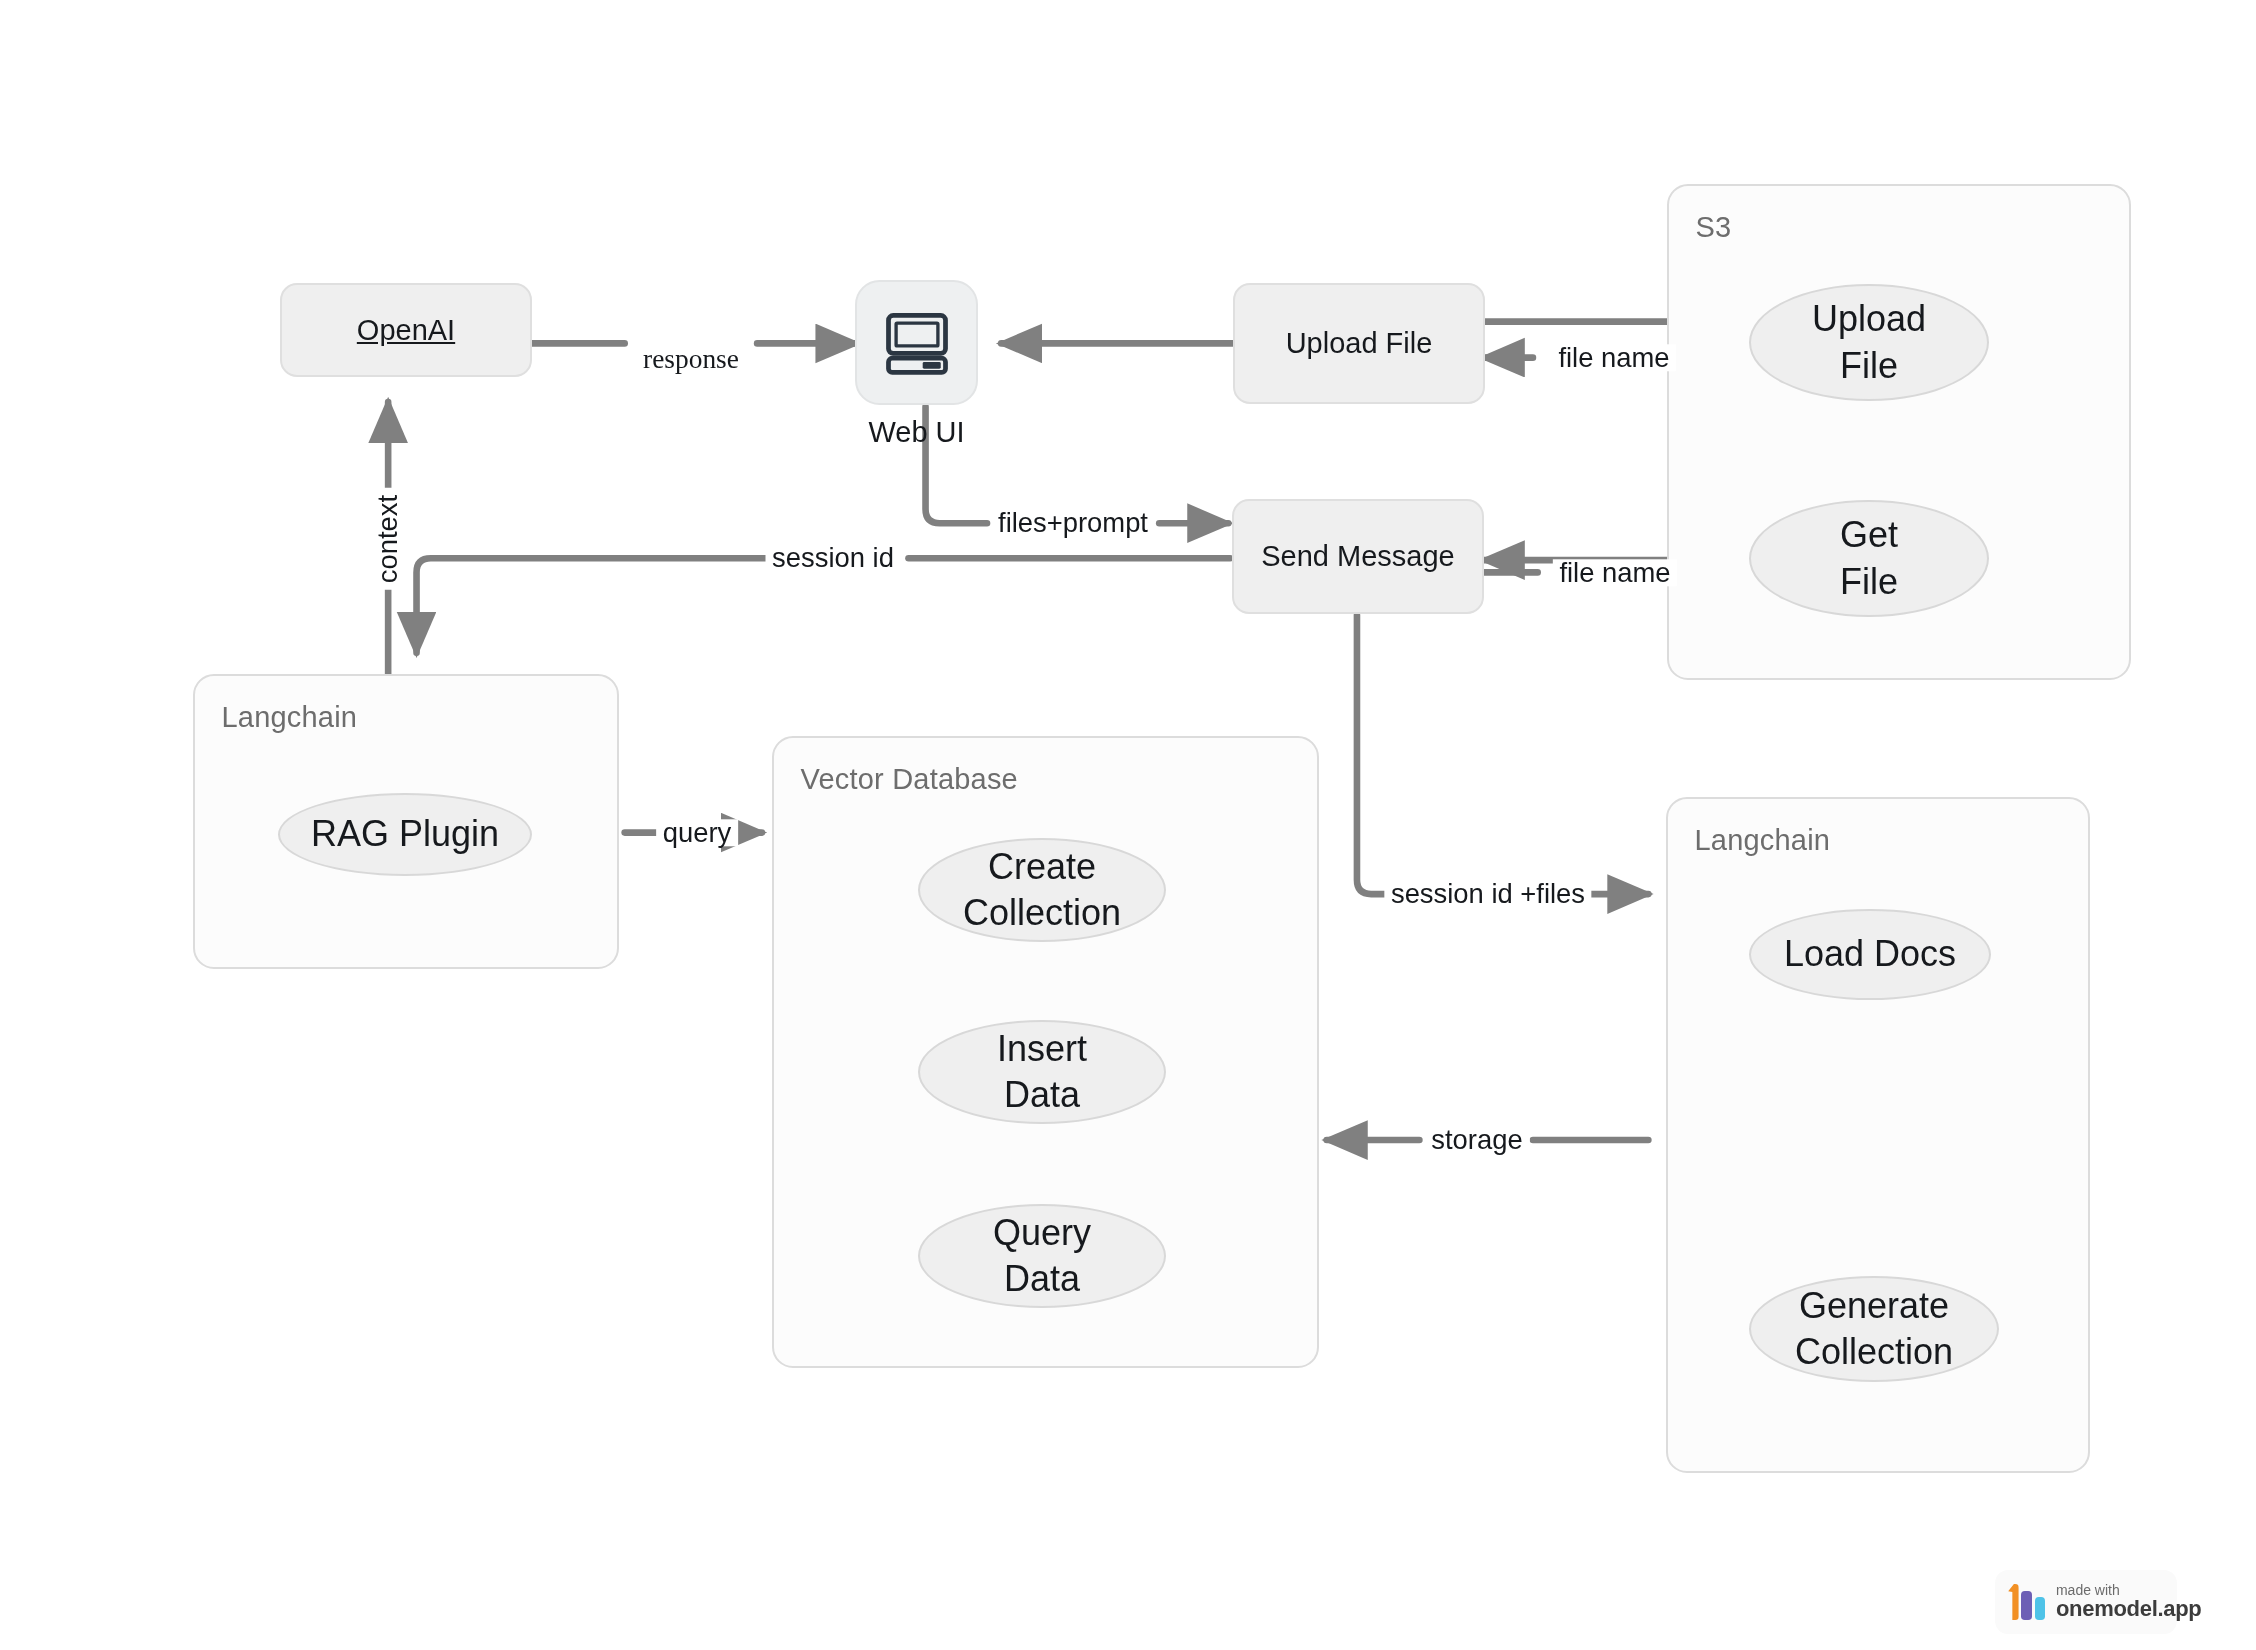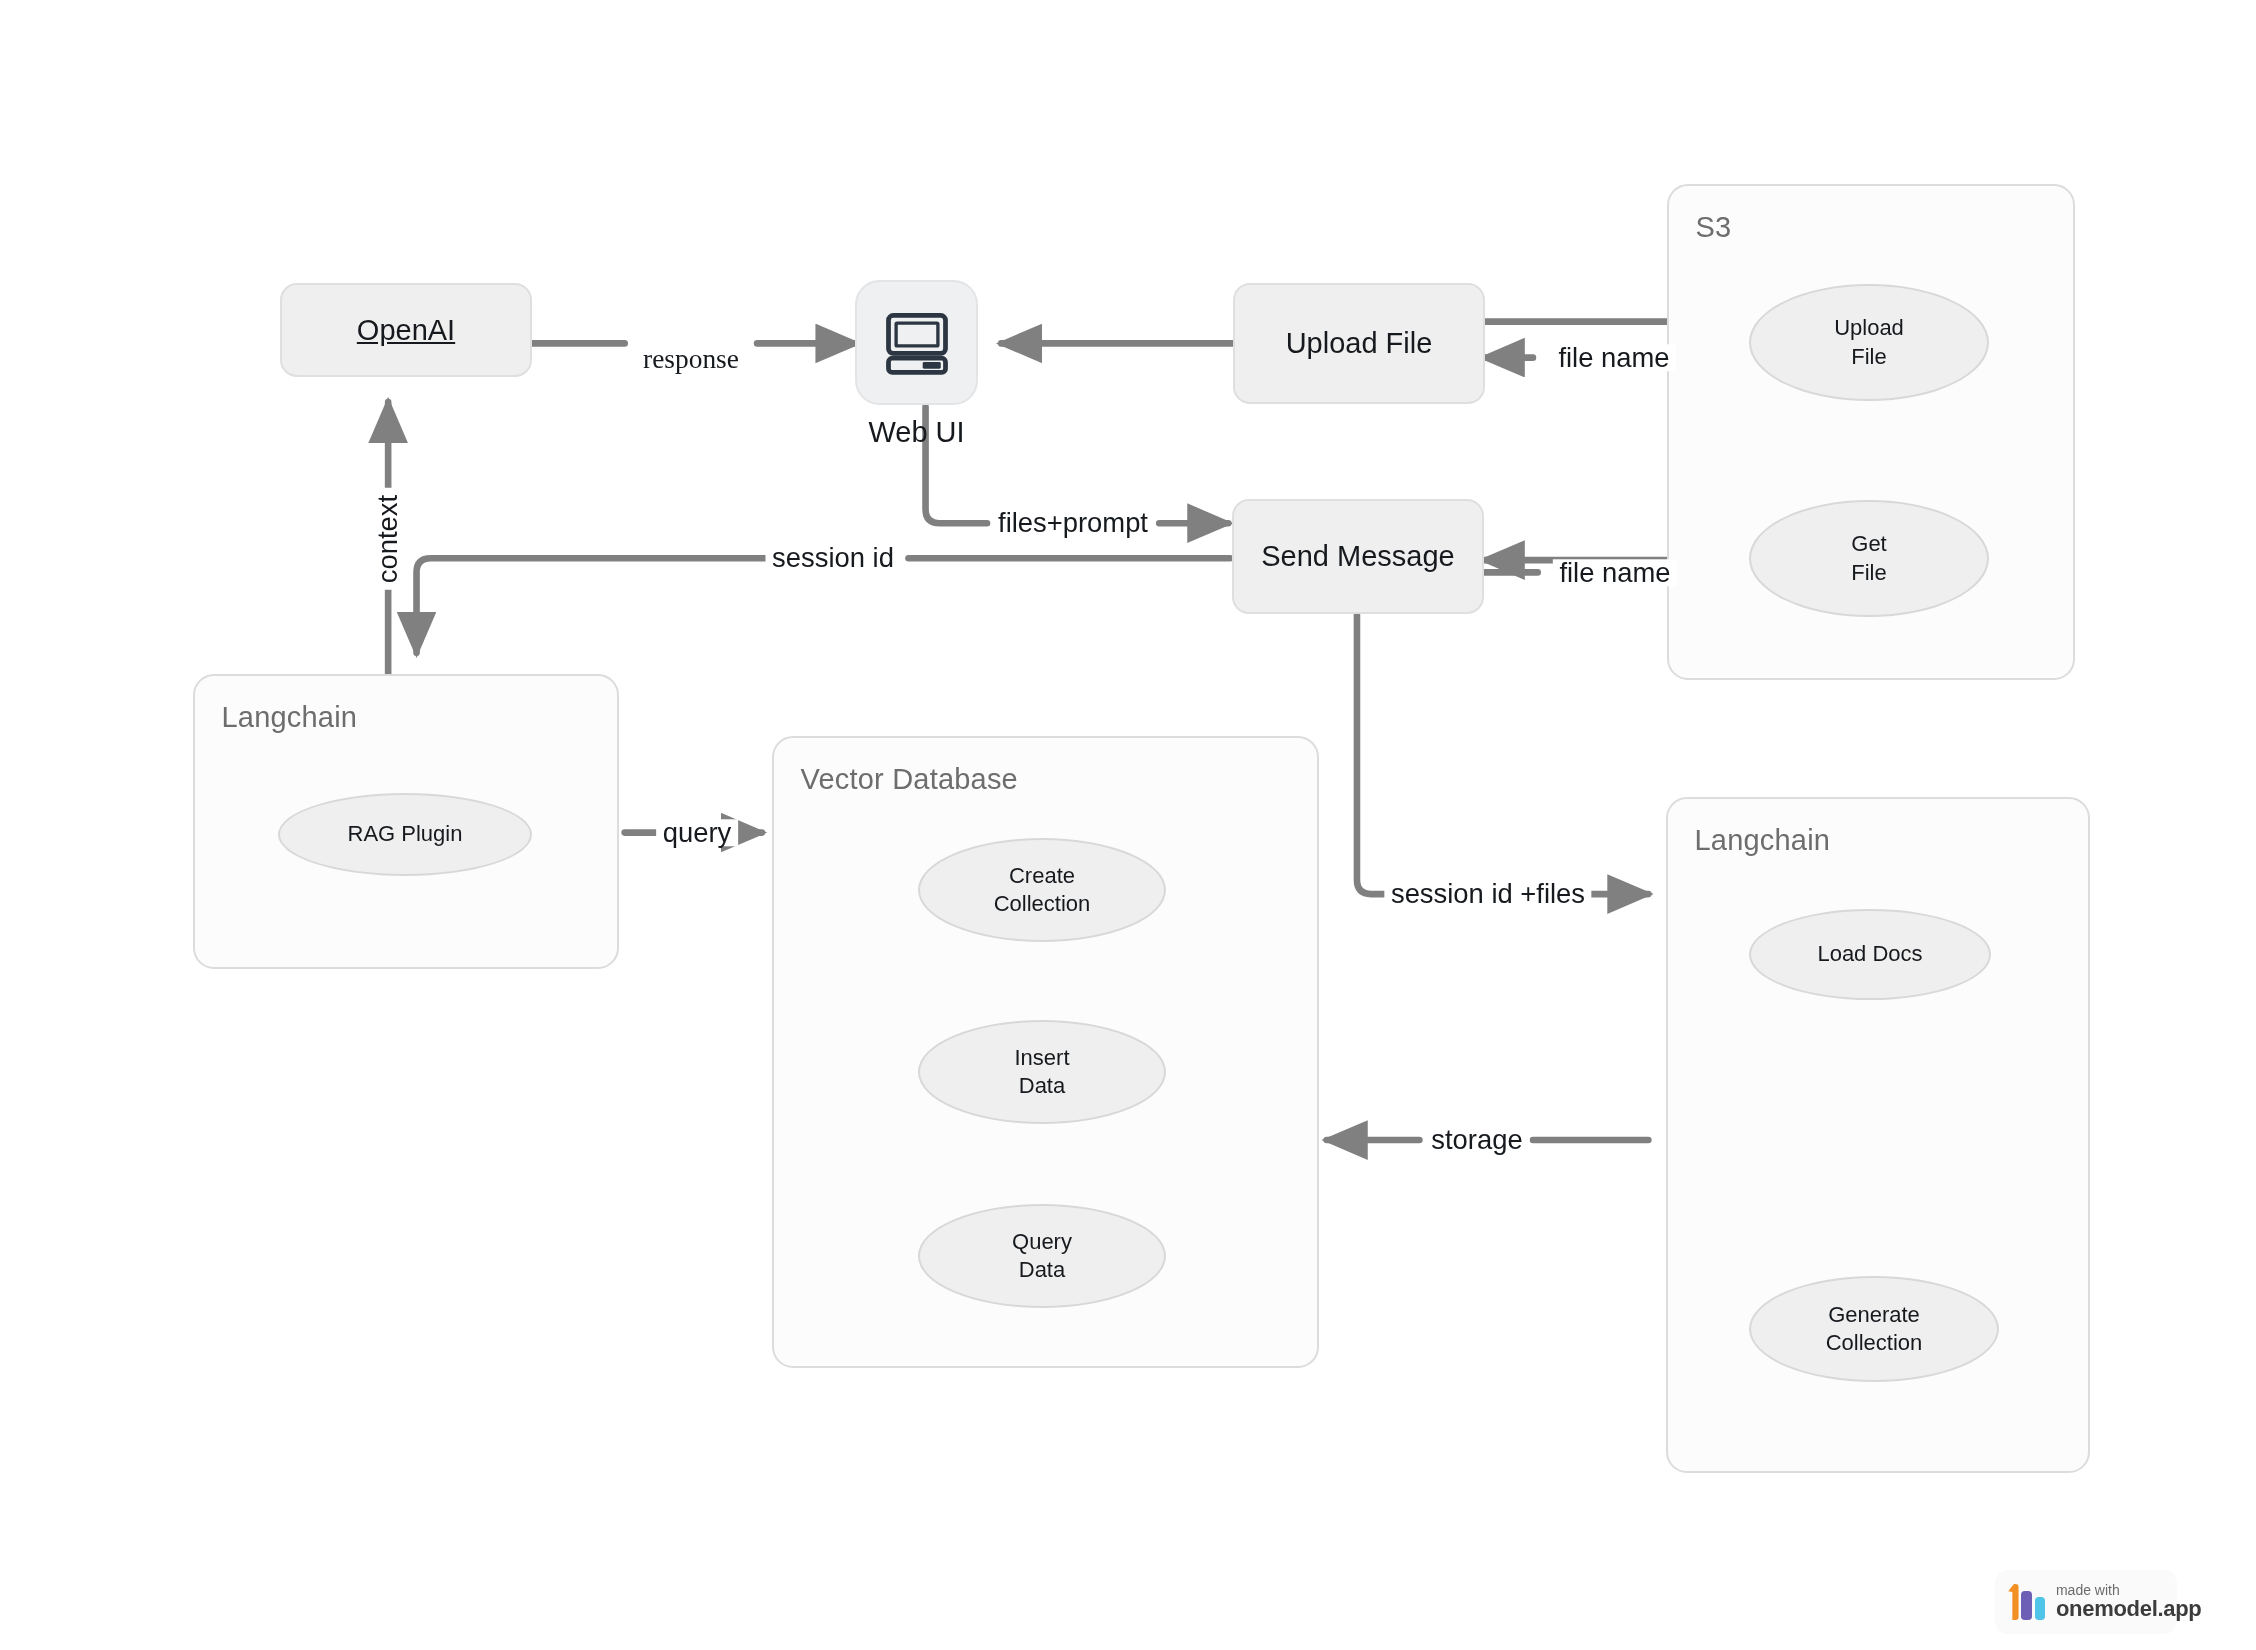--- a/index.html
+++ b/index.html
@@ -67,21 +67,21 @@
   .node-ellipse {
     position: absolute;
     background: #efefef;
     border: 2.8px solid #d8d8d8;
     border-radius: 50%;
     box-sizing: border-box;
     display: flex;
     align-items: center;
     justify-content: center;
     text-align: center;
-    font-size: 22px;
+    font-size: 36px;
     color: #16191d;
     line-height: 1.28;
   }
 
   
   .icon-node {
     position: absolute;
     background: #eef0f1;
     border: 2.8px solid #e2e4e5;
     border-radius: 24.6px;
@@ -190,21 +190,21 @@
       <path d="M1652,945 L1742,945" marker-end="url(#arrow)"></path>
 
       <path d="M660,880 L700,880"></path>
       <path d="M770,880 L805,880" marker-end="url(#arrow)"></path>
 
       <path d="M1742,1205 L1620,1205"></path>
       <path d="M1500,1205 L1402,1205" marker-end="url(#arrow)"></path>
     </g>
   </svg>
 
-  <div class="group" style="left:1667px; top:184px; width:408px; height:496px;">
+  <div class="group" style="left:1667px; top:184px; width:464px; height:496px;">
     <span class="group-label">S3</span>
   </div>
 
   <div class="group" style="left:193px; top:674px; width:426px; height:295px;">
     <span class="group-label">Langchain</span>
   </div>
 
   <div class="group" style="left:772px; top:736px; width:547px; height:632px;">
     <span class="group-label">Vector Database</span>
   </div>

